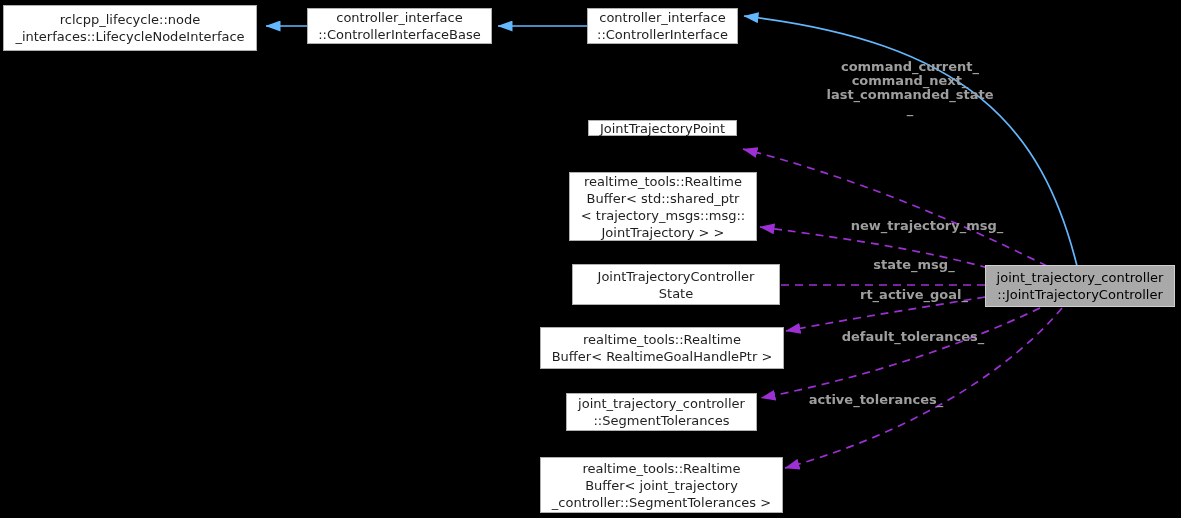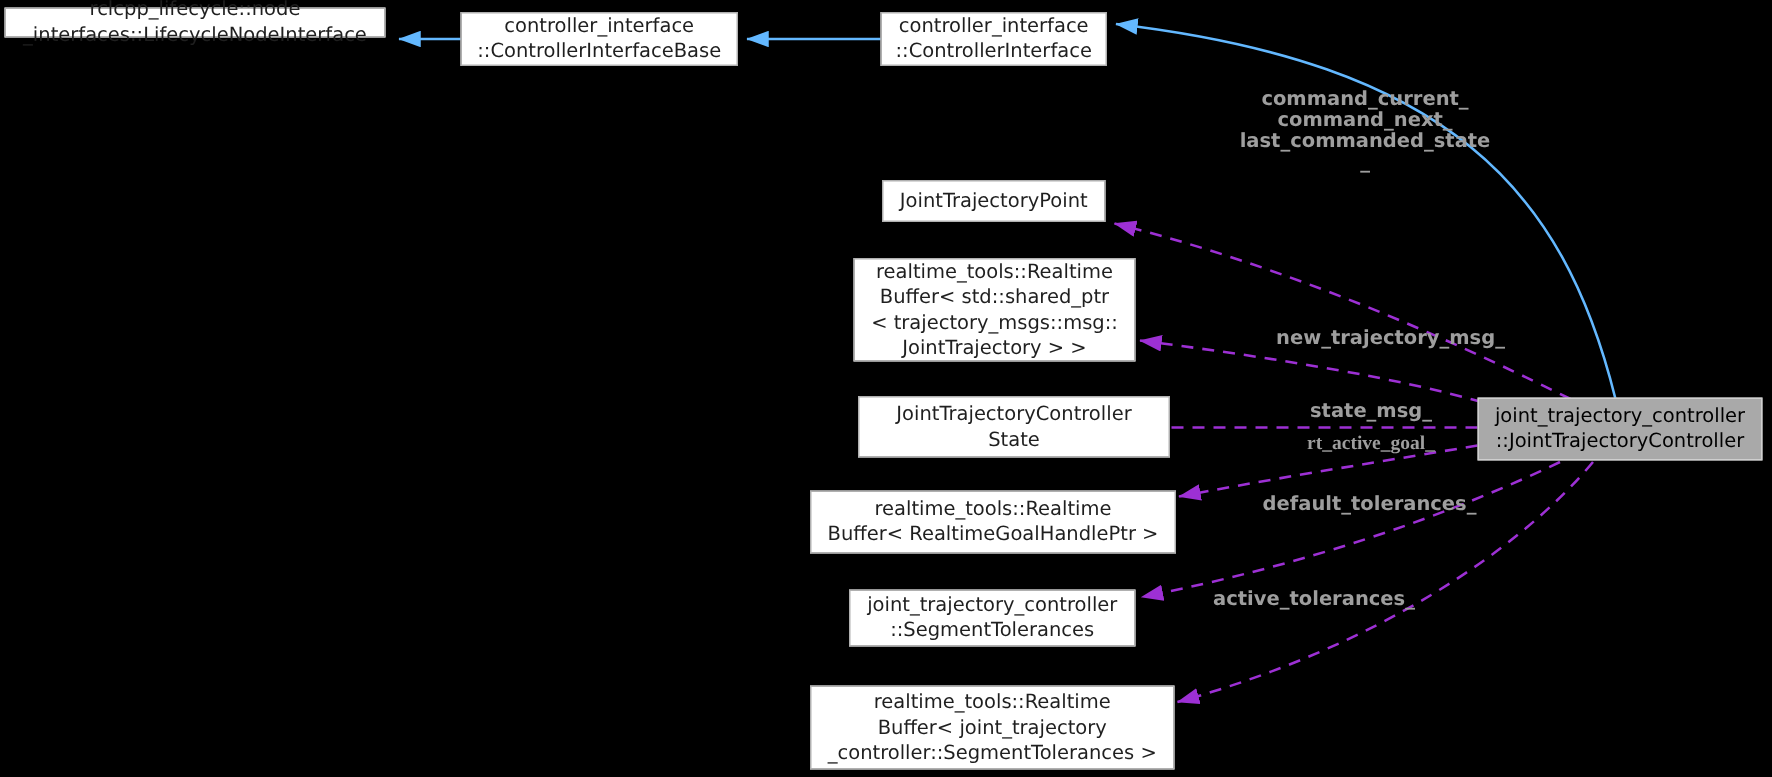--- a/index.html
+++ b/index.html
@@ -72,30 +72,30 @@
     <path class="edge inherit" d="M 1077,266 C 1042,125 965,42 744,16" marker-end="url(#arrow-blue)"></path>
 
     <path class="edge usage" d="M 1047,266 C 990,238 875,182 743,149" marker-end="url(#arrow-purple)"></path>
     <path class="edge usage" d="M 988,268 C 930,252 860,240 760,227" marker-end="url(#arrow-purple)"></path>
     <path class="edge usage" d="M 985,285 L 754,285" marker-end="url(#arrow-purple)"></path>
     <path class="edge usage" d="M 985,297 C 925,307 860,317 786,331" marker-end="url(#arrow-purple)"></path>
     <path class="edge usage" d="M 1040,308 C 960,346 868,377 761,398" marker-end="url(#arrow-purple)"></path>
     <path class="edge usage" d="M 1062,308 C 1012,368 915,432 785,468" marker-end="url(#arrow-purple)"></path>
   </svg>
 
-  <div class="node" style="left:3px;top:5px;width:254px;height:20px;">rclcpp_lifecycle::node
+  <div class="node" style="left:3px;top:5px;width:254px;height:46px;">rclcpp_lifecycle::node
 _interfaces::LifecycleNodeInterface</div>
 
   <div class="node" style="left:307px;top:8px;width:185px;height:36px;">controller_interface
 ::ControllerInterfaceBase</div>
 
   <div class="node" style="left:587px;top:8px;width:151px;height:36px;">controller_interface
 ::ControllerInterface</div>
 
-  <div class="node" style="left:588px;top:120px;width:149px;height:28px;">JointTrajectoryPoint</div>
+  <div class="node" style="left:588px;top:120px;width:149px;height:16px;">JointTrajectoryPoint</div>
 
   <div class="node" style="left:569px;top:172px;width:188px;height:69px;">realtime_tools::Realtime
 Buffer&lt; std::shared_ptr
 &lt; trajectory_msgs::msg::
 JointTrajectory &gt; &gt;</div>
 
   <div class="node" style="left:572px;top:264px;width:208px;height:41px;">JointTrajectoryController
 State</div>
 
   <div class="node" style="left:540px;top:327px;width:244px;height:42px;">realtime_tools::Realtime
@@ -112,21 +112,21 @@
 ::JointTrajectoryController</div>
 
   <div class="edge-label" style="left:883px;top:60px;">command_current_
 command_next_
 last_commanded_state
 _</div>
 
 
   <div class="edge-label" style="left:886px;top:219px;padding-left:28px;">new_trajectory_msg_</div>
 
-  <div class="edge-label" style="left:887px;top:268px;">state_msg_</div>
+  <div class="edge-label" style="left:887px;top:258px;">state_msg_</div>
 
-  <div class="edge-label" style="left:887px;top:288px;font-family:Liberation Serif, serif;">rt_active_goal_</div>
+  <div class="edge-label" style="left:887px;top:288px;">rt_active_goal_</div>
 
   <div class="edge-label" style="left:886px;top:330px;">default_tolerances_</div>
 
   <div class="edge-label" style="left:849px;top:393px;">active_tolerances_</div>
 
 </div>
 
 </body></html>

